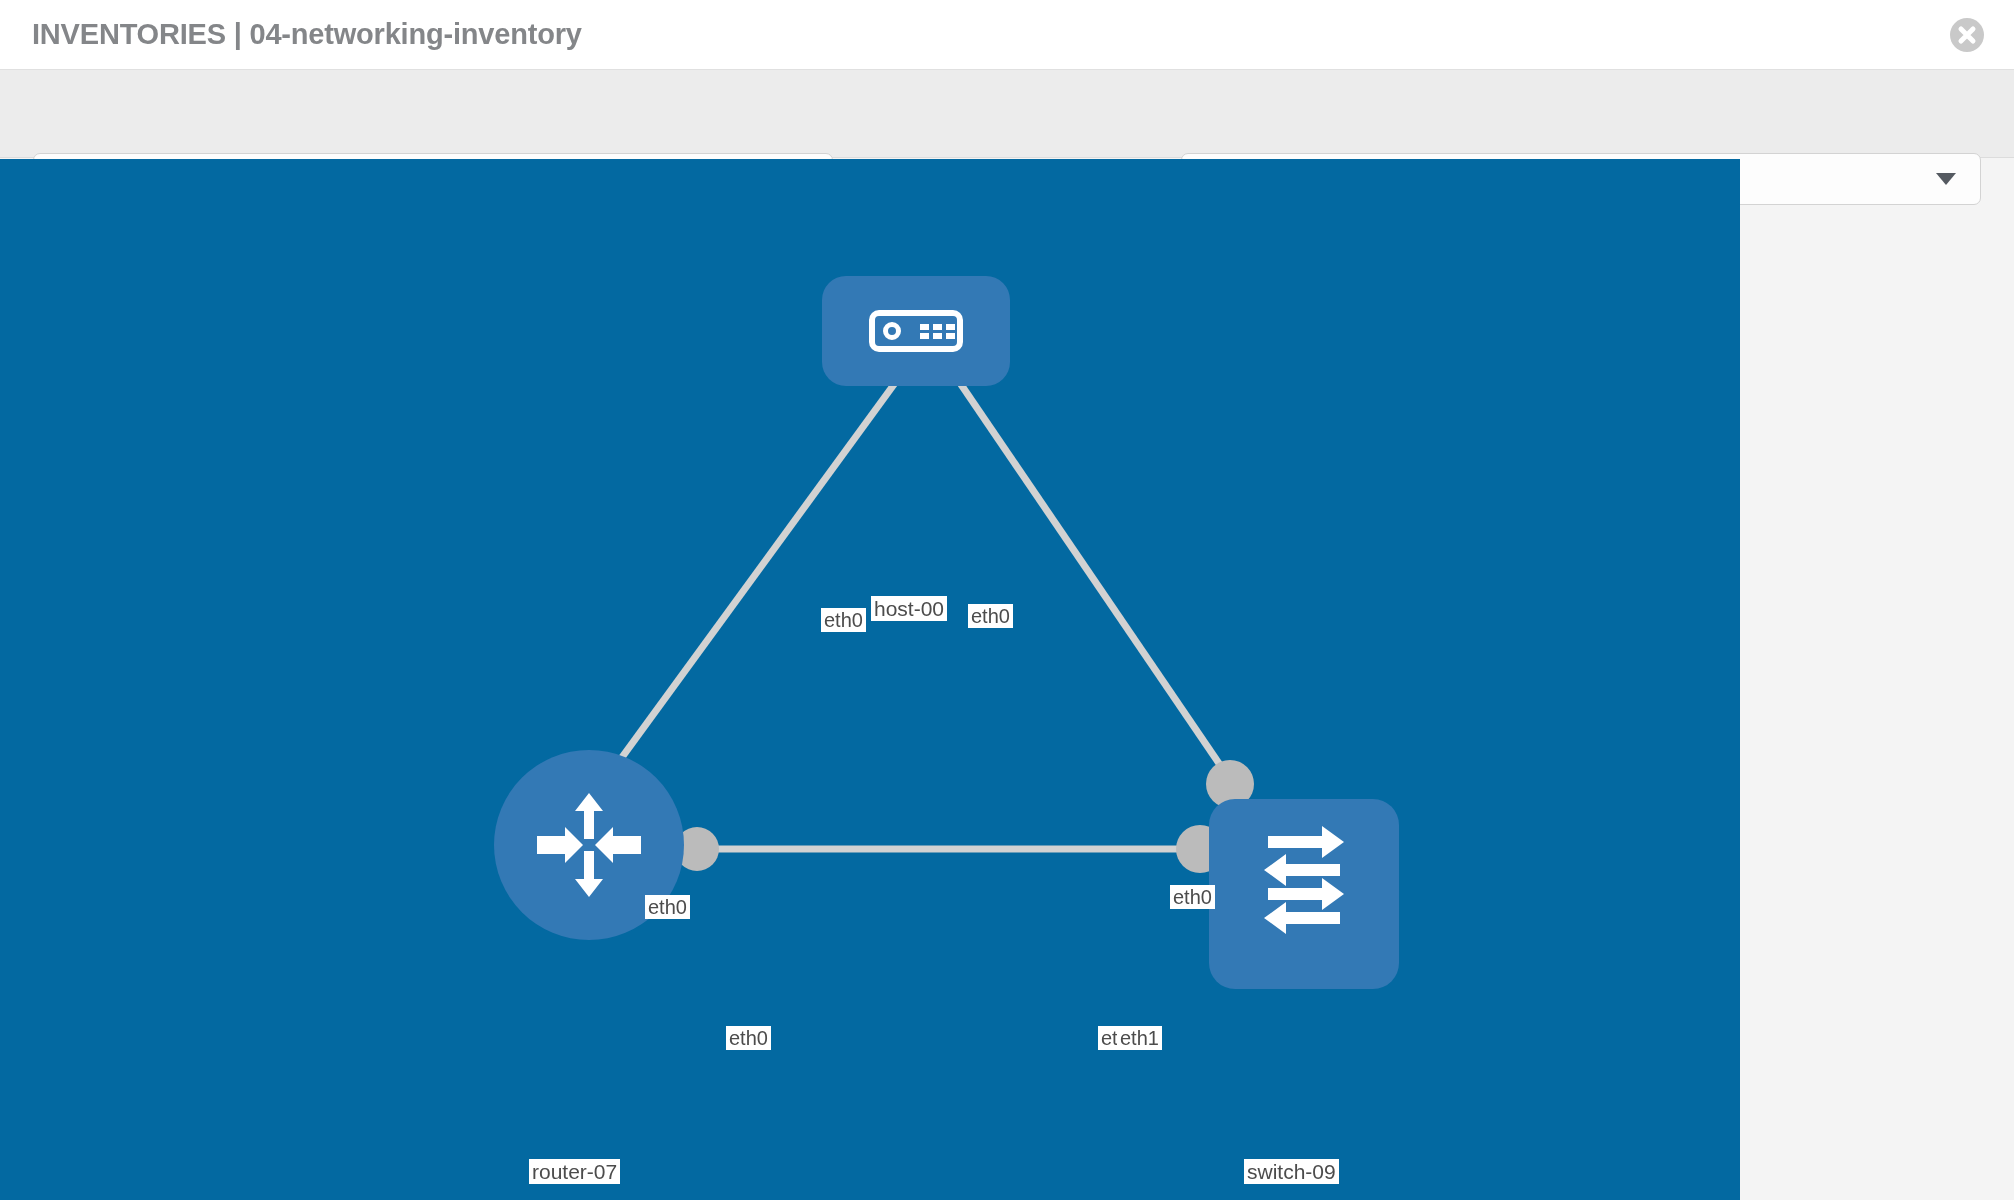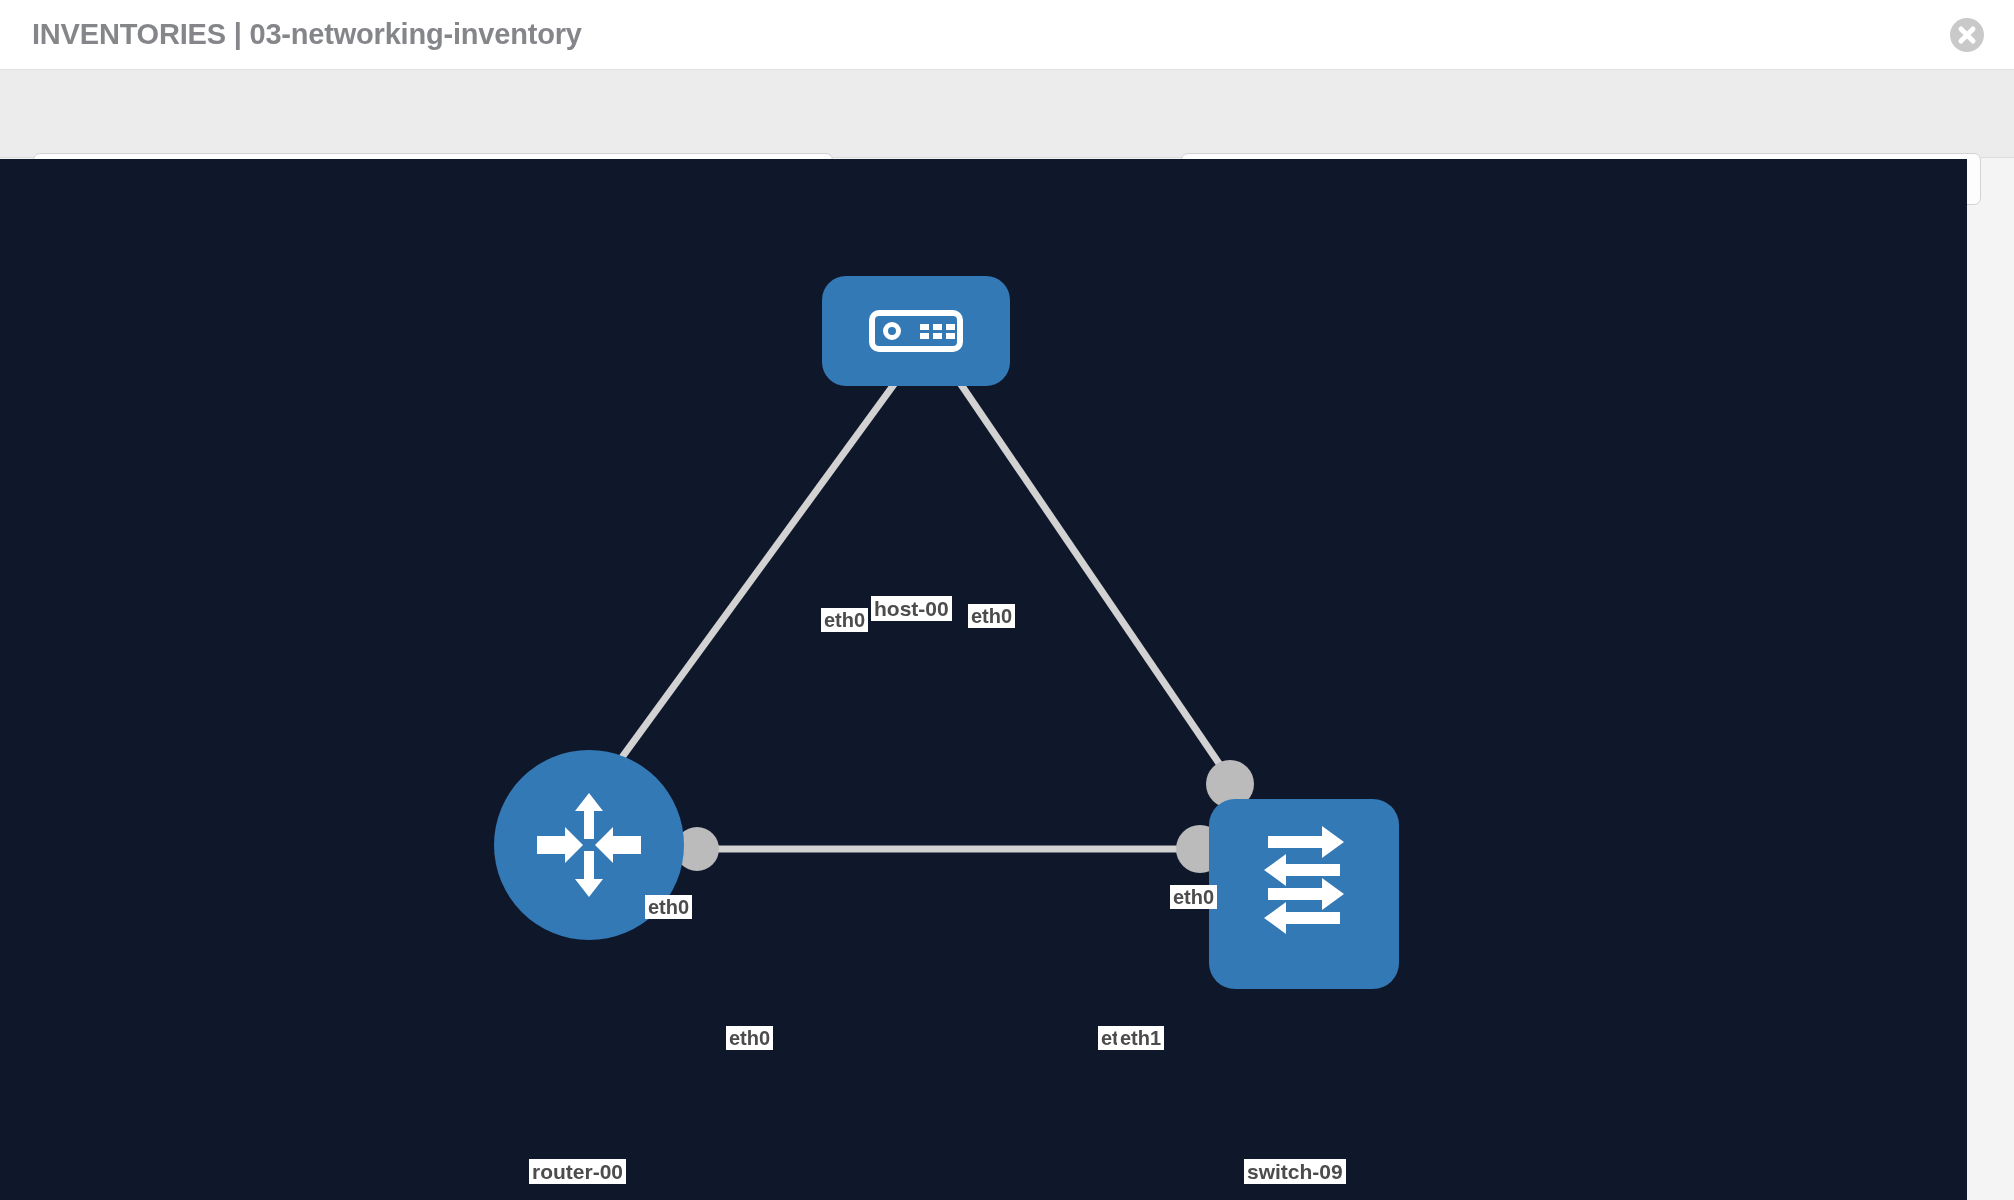--- a/index.html
+++ b/index.html
@@ -69,44 +69,43 @@
     position: absolute; top: 95px;
     width: 36px; height: 32px;
     cursor: pointer;
   }
   .tool-icon.wrench { left: 1049px; }
   .tool-icon.key    { left: 1116px; }
 
   
   .canvas {
     position: absolute; left: 0; top: 159px;
-    width: 1967px; height: 1041px;
-    background: #0f172a;
+    width: 1740px; height: 1041px;
+    background: #0369a1;
     overflow: hidden;
-    font-weight: bold;
   }
   .topology-svg { position: absolute; left: 0; top: 0; }
 
   .node-label {
     position: absolute;
     background: #ffffff;
     color: #4c4c4c;
     white-space: nowrap;
     line-height: 1.0;
     padding: 2px 3px;
     user-select: none;
   }
   .node-label.name { font-size: 21px; }
   .node-label.port { font-size: 20px; }
 </style>
 </head>
 <body>
 
 <div class="header">
-  <div class="page-title">INVENTORIES | 03-networking-inventory</div>
+  <div class="page-title">INVENTORIES | 04-networking-inventory</div>
   <div class="close-btn">
     <svg width="34" height="34" viewBox="0 0 34 34" aria-hidden="true">
       <circle cx="17" cy="17" r="17" fill="#c9c9c9"></circle>
       <path d="M11 11 L23 23 M23 11 L11 23" stroke="#ffffff" stroke-width="5" stroke-linecap="round"></path>
     </svg>
   </div>
 </div>
 
 <div class="toolbar">
 
@@ -200,16 +199,16 @@
 
   <div class="node-label port" style="left:821px; top:449px;">eth0</div>
   <div class="node-label port" style="left:968px; top:445px;">eth0</div>
   <div class="node-label port" style="left:645px; top:736px;">eth0</div>
   <div class="node-label port" style="left:1170px; top:726px;">eth0</div>
   <div class="node-label port" style="left:726px; top:867px;">eth0</div>
   <div class="node-label port" style="left:1098px; top:867px;">eth0</div>
   <div class="node-label port" style="left:1117px; top:867px;">eth1</div>
 
   <div class="node-label name" style="left:871px; top:437px;">host-00</div>
-  <div class="node-label name" style="left:529px; top:1000px;">router-00</div>
+  <div class="node-label name" style="left:529px; top:1000px;">router-07</div>
   <div class="node-label name" style="left:1244px; top:1000px;">switch-09</div>
 
 </div>
 
 </body></html>

